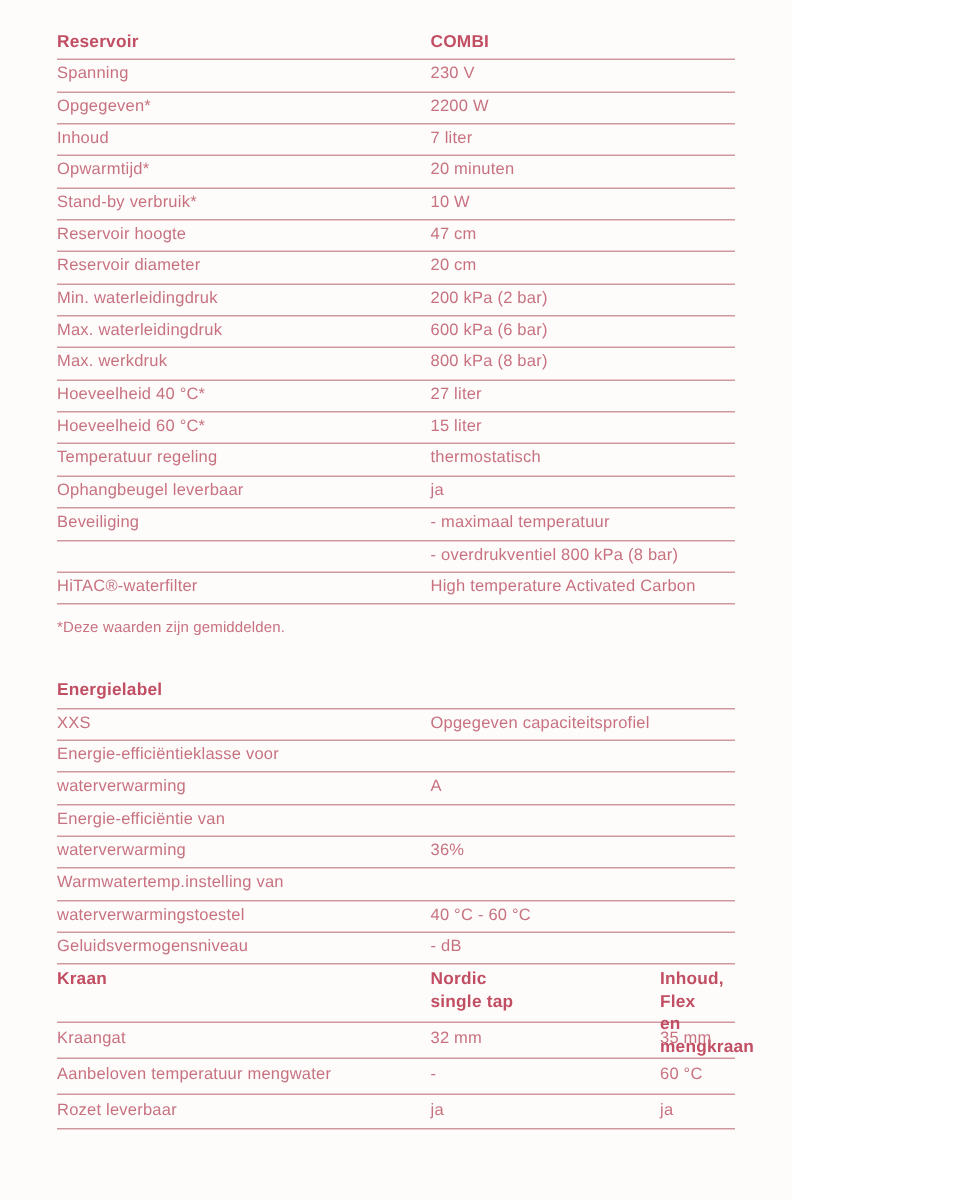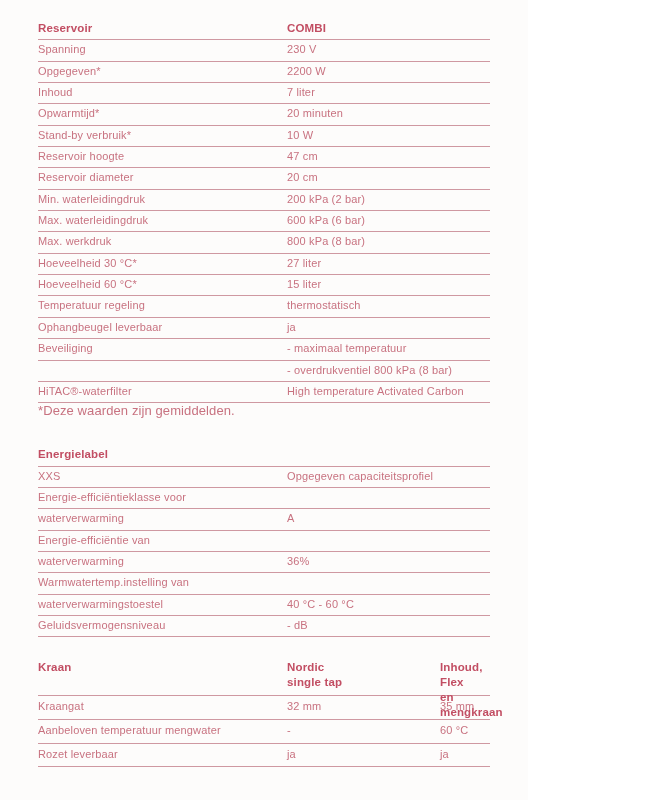--- a/index.html
+++ b/index.html
@@ -52,27 +52,27 @@
     height: 39px;
   }
   .kraan-hdr .cell {
     font-weight: bold;
     color: #c24e63;
     font-size: 11.5px;
     line-height: 15px;
     white-space: pre-line;
   }
   .footnote {
-    margin-top: 0;
-    font-size: 13px;
+    margin-top: 10px;
+    font-size: 10px;
     color: #c87280;
     letter-spacing: 0.1px;
   }
   .sec-energie { margin-top: 27px; }
-  .sec-kraan { margin-top: 20px; }
+  .sec-kraan { }
 </style>
 </head>
 <body>
 
 <div class="page">
 
   <div class="tbl">
     <div class="row hdr">
       <span class="cell">Reservoir</span>
       <span class="cell">COMBI</span>
@@ -111,21 +111,21 @@
     </div>
     <div class="row">
       <span class="cell">Max. waterleidingdruk</span>
       <span class="cell">600 kPa (6 bar)</span>
     </div>
     <div class="row">
       <span class="cell">Max. werkdruk</span>
       <span class="cell">800 kPa (8 bar)</span>
     </div>
     <div class="row">
-      <span class="cell">Hoeveelheid 30 °C*</span>
+      <span class="cell">Hoeveelheid 40 °C*</span>
       <span class="cell">27 liter</span>
     </div>
     <div class="row">
       <span class="cell">Hoeveelheid 60 °C*</span>
       <span class="cell">15 liter</span>
     </div>
     <div class="row">
       <span class="cell">Temperatuur regeling</span>
       <span class="cell">thermostatisch</span>
     </div>

